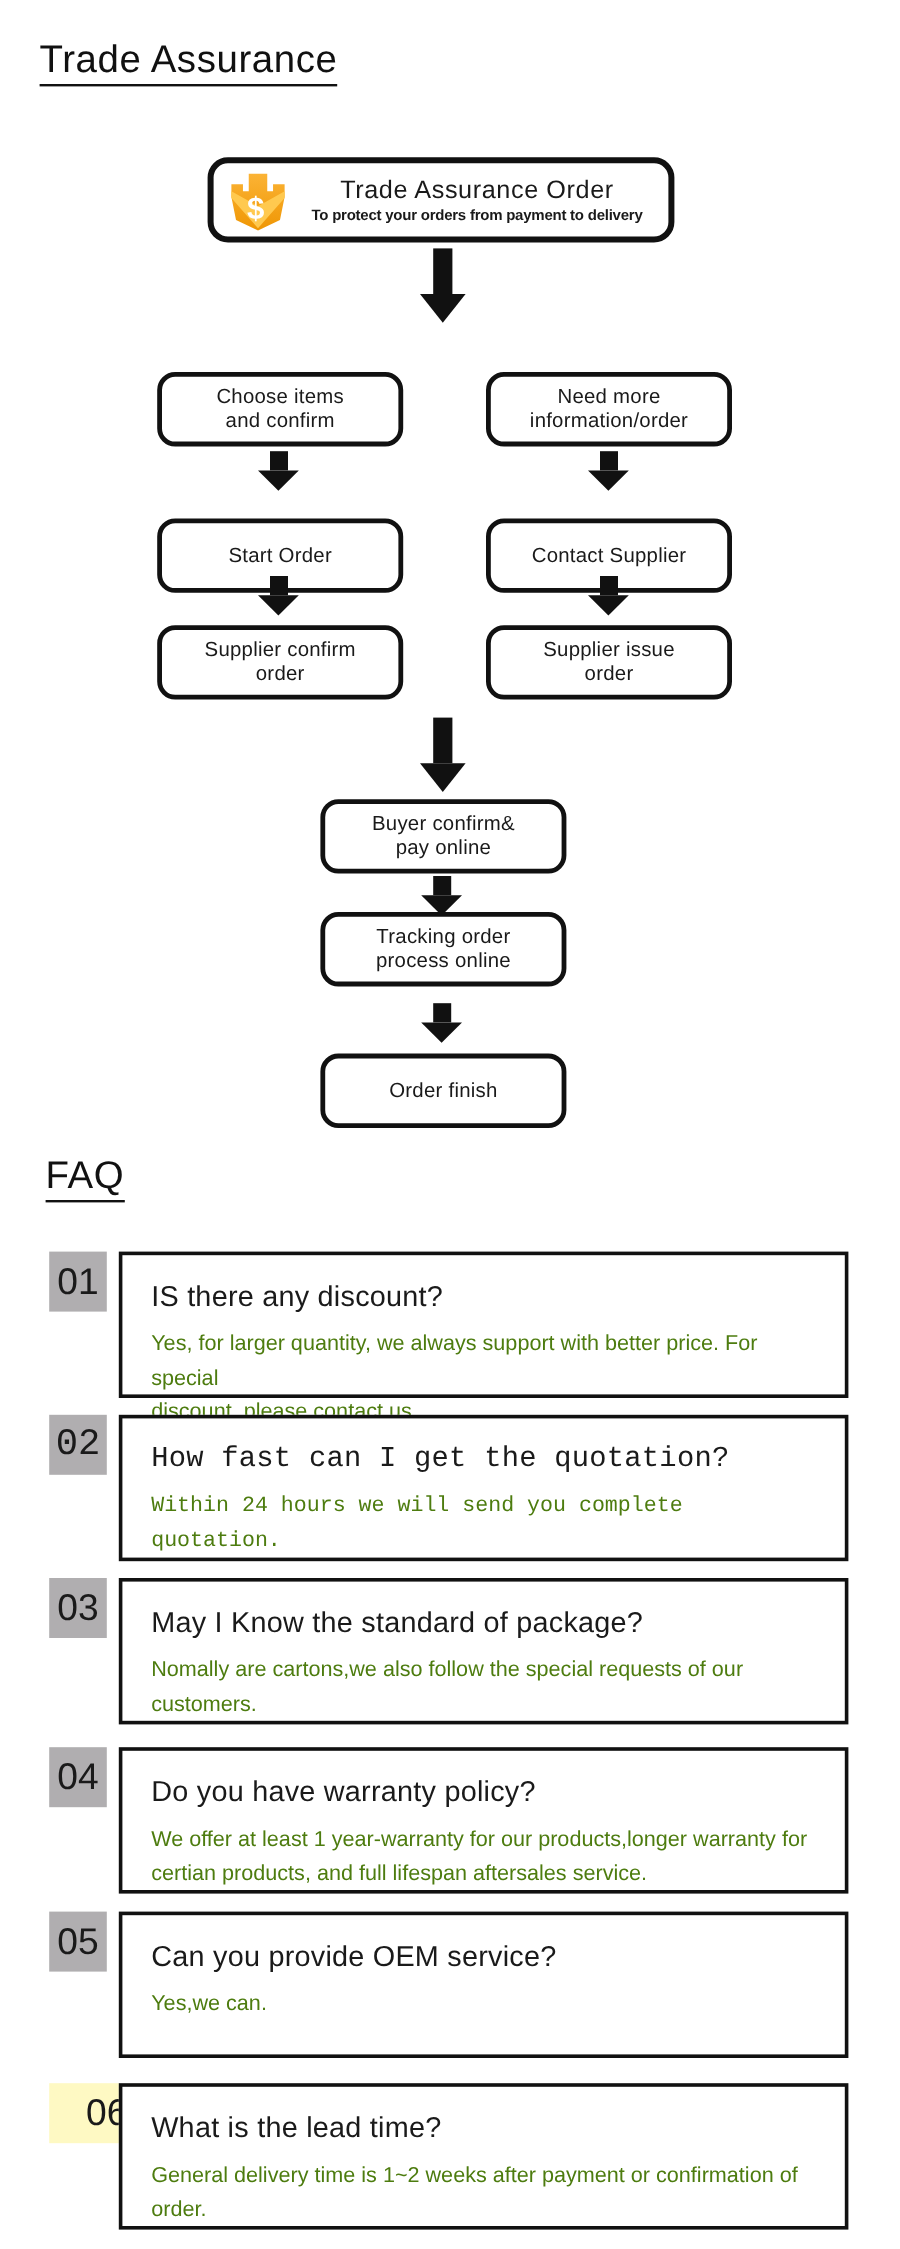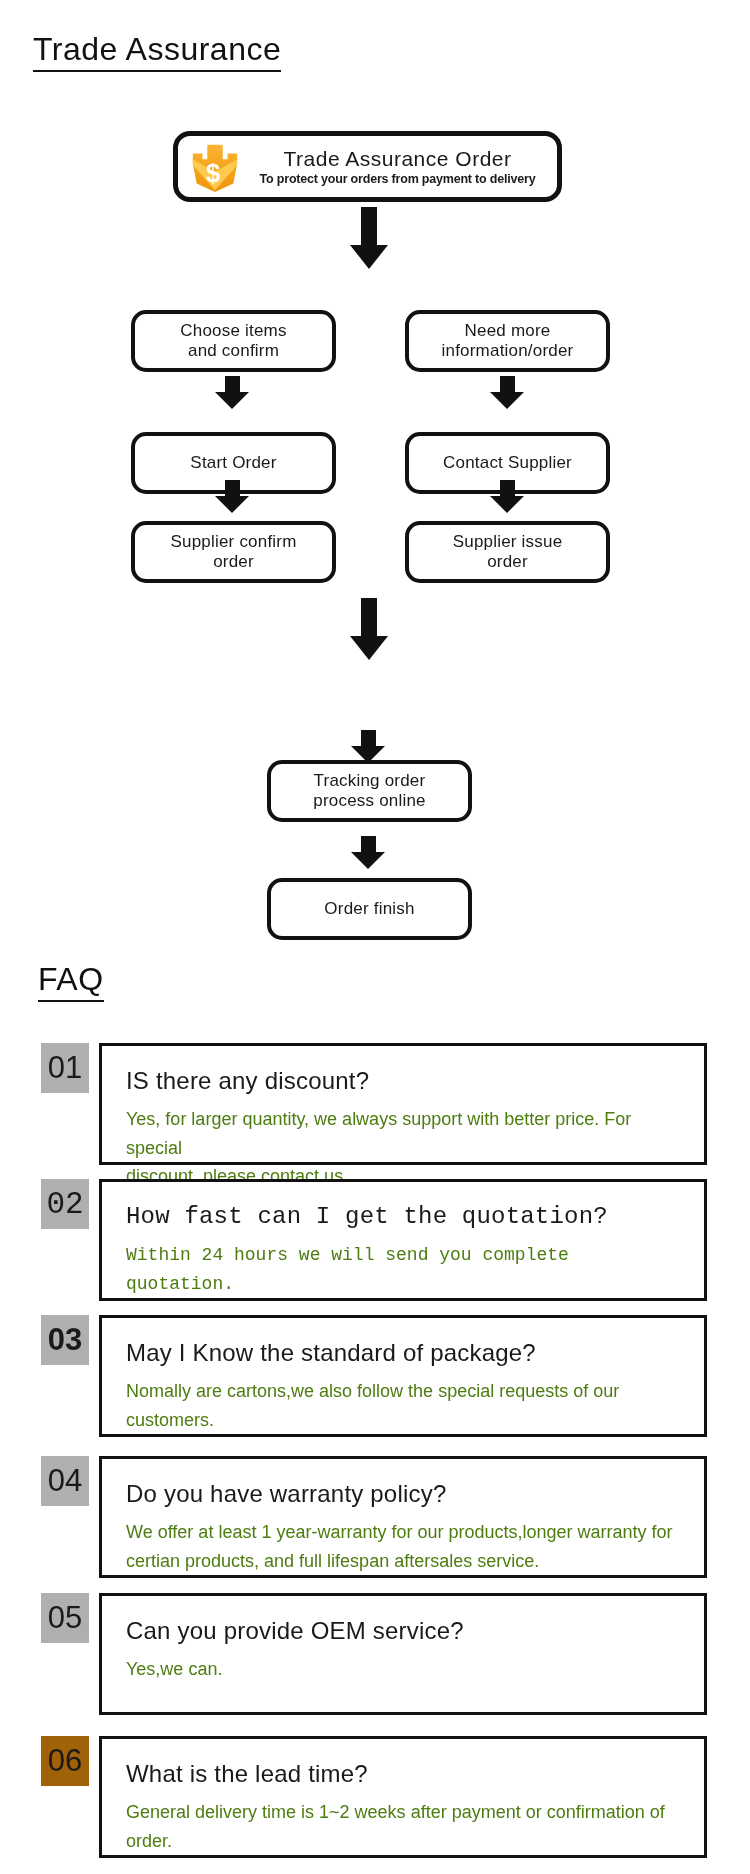--- a/index.html
+++ b/index.html
@@ -150,20 +150,22 @@
   <div class="flow-box col-l row3">Supplier confirm
 order</div>
   <div class="flow-box col-r row3">Supplier issue
 order</div>
 
   <div id="ar-main2" class="arrow big">
       <div class="shaft"></div>
       <div class="head"></div>
     </div>
 
+  <div class="flow-box col-m row4">Buyer confirm&amp;
+pay online</div>
   <div id="ar-m1" class="arrow small">
       <div class="shaft"></div>
       <div class="head"></div>
     </div>
   <div class="flow-box col-m row5">Tracking order
 process online</div>
   <div id="ar-m2" class="arrow small">
       <div class="shaft"></div>
       <div class="head"></div>
     </div>
@@ -182,21 +184,21 @@
 
   <div class="faq-item fi-2">
     <div class="faq-num" style="background: rgb(176, 174, 176);">02</div>
     <div class="faq-box">
       <div class="faq-q">How fast can I get the quotation?</div>
       <div class="faq-a">Within 24 hours we will send you complete quotation.</div>
     </div>
   </div>
 
   <div class="faq-item fi-3">
-    <div class="faq-num" style="background: rgb(176, 174, 176); font-weight: bold;">03</div>
+    <div class="faq-num" style="background: rgb(176, 174, 176);">03</div>
     <div class="faq-box">
       <div class="faq-q">May I Know the standard of package?</div>
       <div class="faq-a">Nomally are cartons,we also follow the special requests of our
 customers.</div>
     </div>
   </div>
 
   <div class="faq-item fi-4">
     <div class="faq-num" style="background: rgb(176, 174, 176);">04</div>
     <div class="faq-box">
@@ -208,21 +210,21 @@
 
   <div class="faq-item fi-5">
     <div class="faq-num" style="background: rgb(176, 174, 176);">05</div>
     <div class="faq-box">
       <div class="faq-q">Can you provide OEM service?</div>
       <div class="faq-a">Yes,we can.</div>
     </div>
   </div>
 
   <div class="faq-item fi-6">
-    <div class="faq-num" style="background: #a16207;">06</div>
+    <div class="faq-num" style="background: #fef9c3; padding-left: 24px;">06</div>
     <div class="faq-box">
       <div class="faq-q">What is the lead time?</div>
       <div class="faq-a">General delivery time is 1~2 weeks after payment or confirmation of
 order.</div>
     </div>
   </div>
 
 </div>
 
 </body></html>

